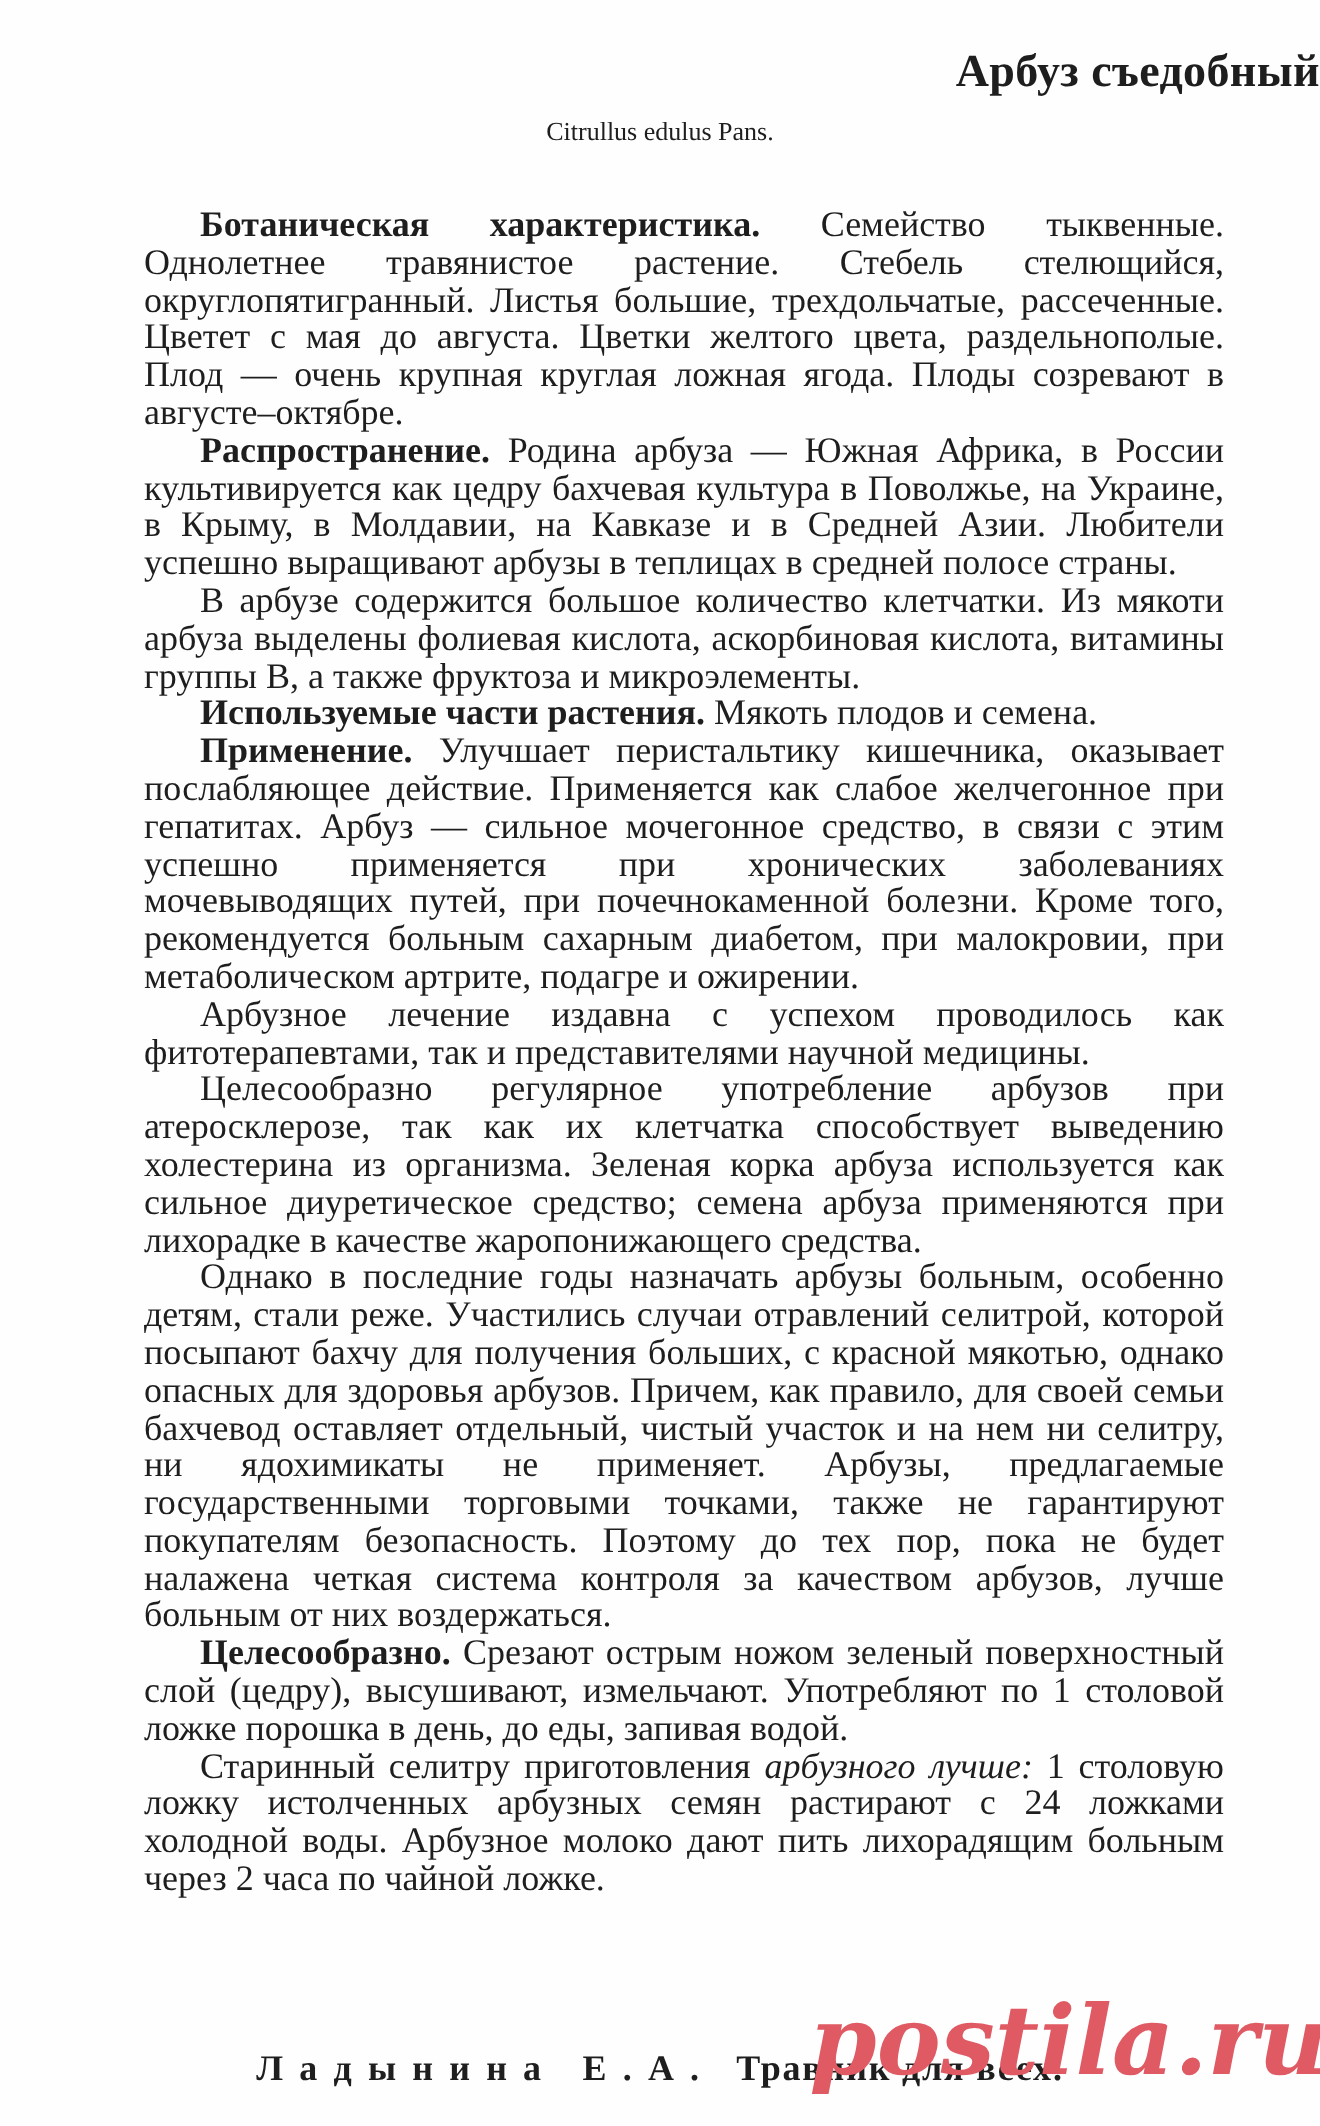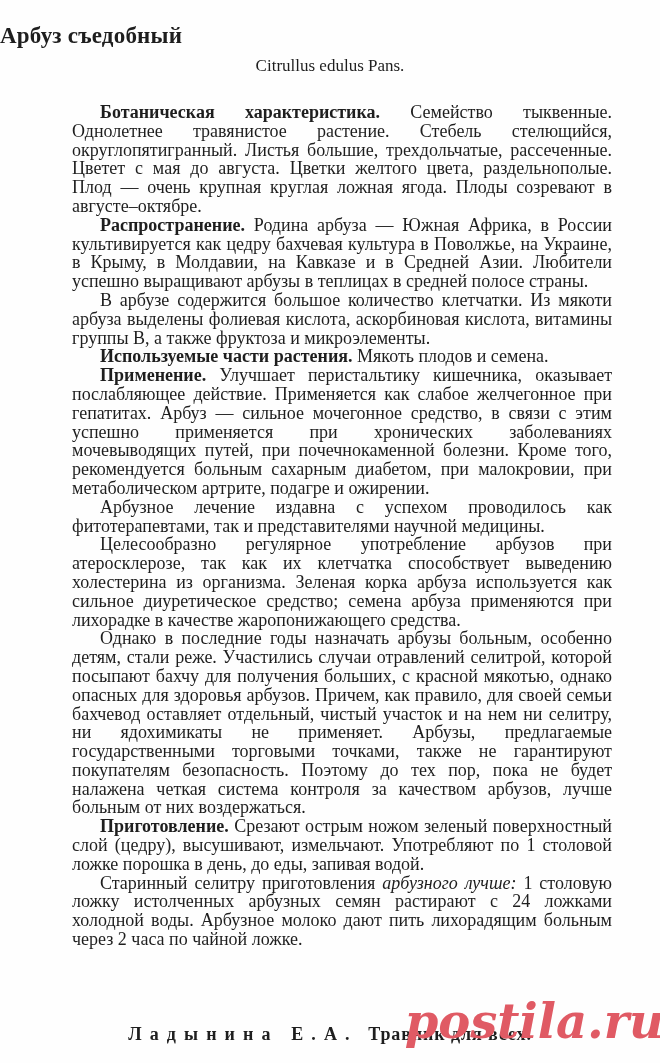--- a/index.html
+++ b/index.html
@@ -12,30 +12,30 @@
     width: 660px;
     height: 1063px;
     background: #fefefe;
     overflow: hidden;
     font-family: "Liberation Serif", "DejaVu Serif", serif;
     color: #1e1e1e;
   }
   .page-title {
     margin: 0;
     padding-top: 23px;
-    text-align: left;
+    text-align: right;
     font-size: 23px;
     line-height: 26px;
     font-weight: 700;
     letter-spacing: 0.2px;
   }
   .latin-name {
     margin: 7px 0 0 0;
     text-align: center;
-    font-size: 17px;
+    font-size: 13px;
     line-height: 20px;
     font-weight: 400;
   }
   .article-body {
     margin: 27px 48px 0 72px;
     text-align: justify;
     font-size: 18px;
     line-height: 18.8px;
   }
   .para {
@@ -115,21 +115,21 @@
 
     <p class="para">
       <span>Целесообразно регулярное употребление арбузов при атеросклерозе, так как их клетчатка способствует выведению холестерина из организма. Зеленая корка арбуза используется как сильное диуретическое средство; семена арбуза применяются при лихорадке в качестве жаропонижающего средства.</span>
     </p>
 
     <p class="para">
       <span>Однако в последние годы назначать арбузы больным, особенно детям, стали реже. Участились случаи отравлений селитрой, которой посыпают бахчу для получения больших, с красной мякотью, однако опасных для здоровья арбузов. Причем, как правило, для своей семьи бахчевод оставляет отдельный, чистый участок и на нем ни селитру, ни ядохимикаты не применяет. Арбузы, предлагаемые государственными торговыми точками, также не гарантируют покупателям безопасность. Поэтому до тех пор, пока не будет налажена четкая система контроля за качеством арбузов, лучше больным от них воздержаться.</span>
     </p>
 
     <p class="para">
-      <b>Приготовление.</b>
+      <b>Целесообразно.</b>
       <span>Срезают острым ножом зеленый поверхностный слой (цедру), высушивают, измельчают. Употребляют по 1 столовой ложке порошка в день, до еды, запивая водой.</span>
     </p>
 
     <p class="para">
       <span>Старинный селитру приготовления</span>
       <i>арбузного лучше:</i>
       <span>1 столовую ложку истолченных арбузных семян растирают с 24 ложками холодной воды. Арбузное молоко дают пить лихорадящим больным через 2 часа по чайной ложке.</span>
     </p>
 
   </div>

